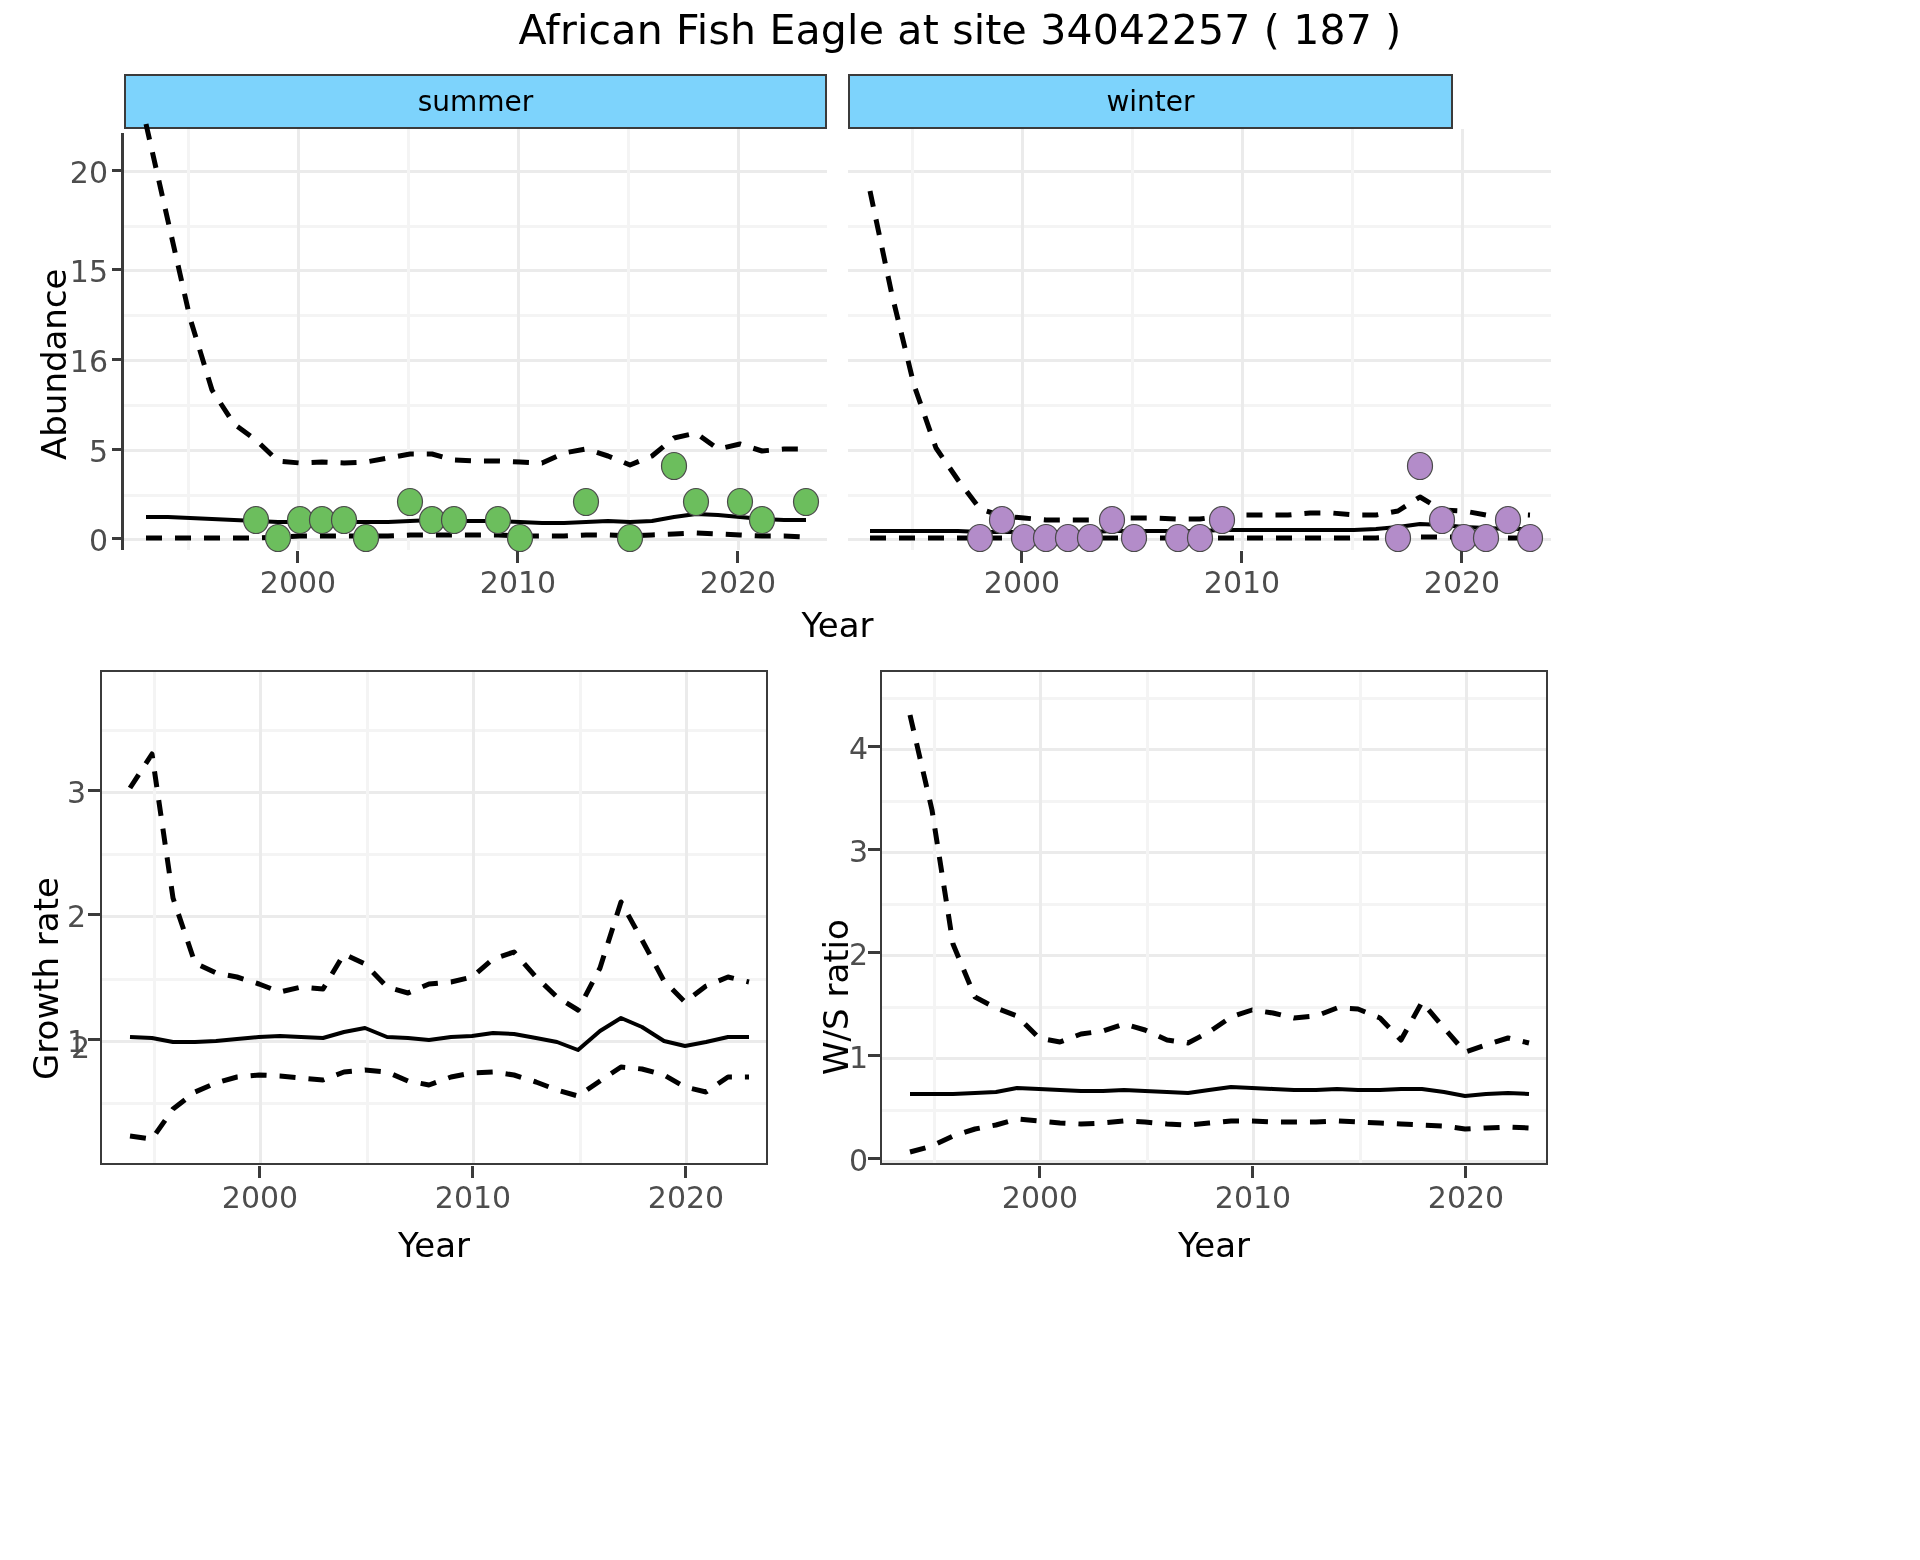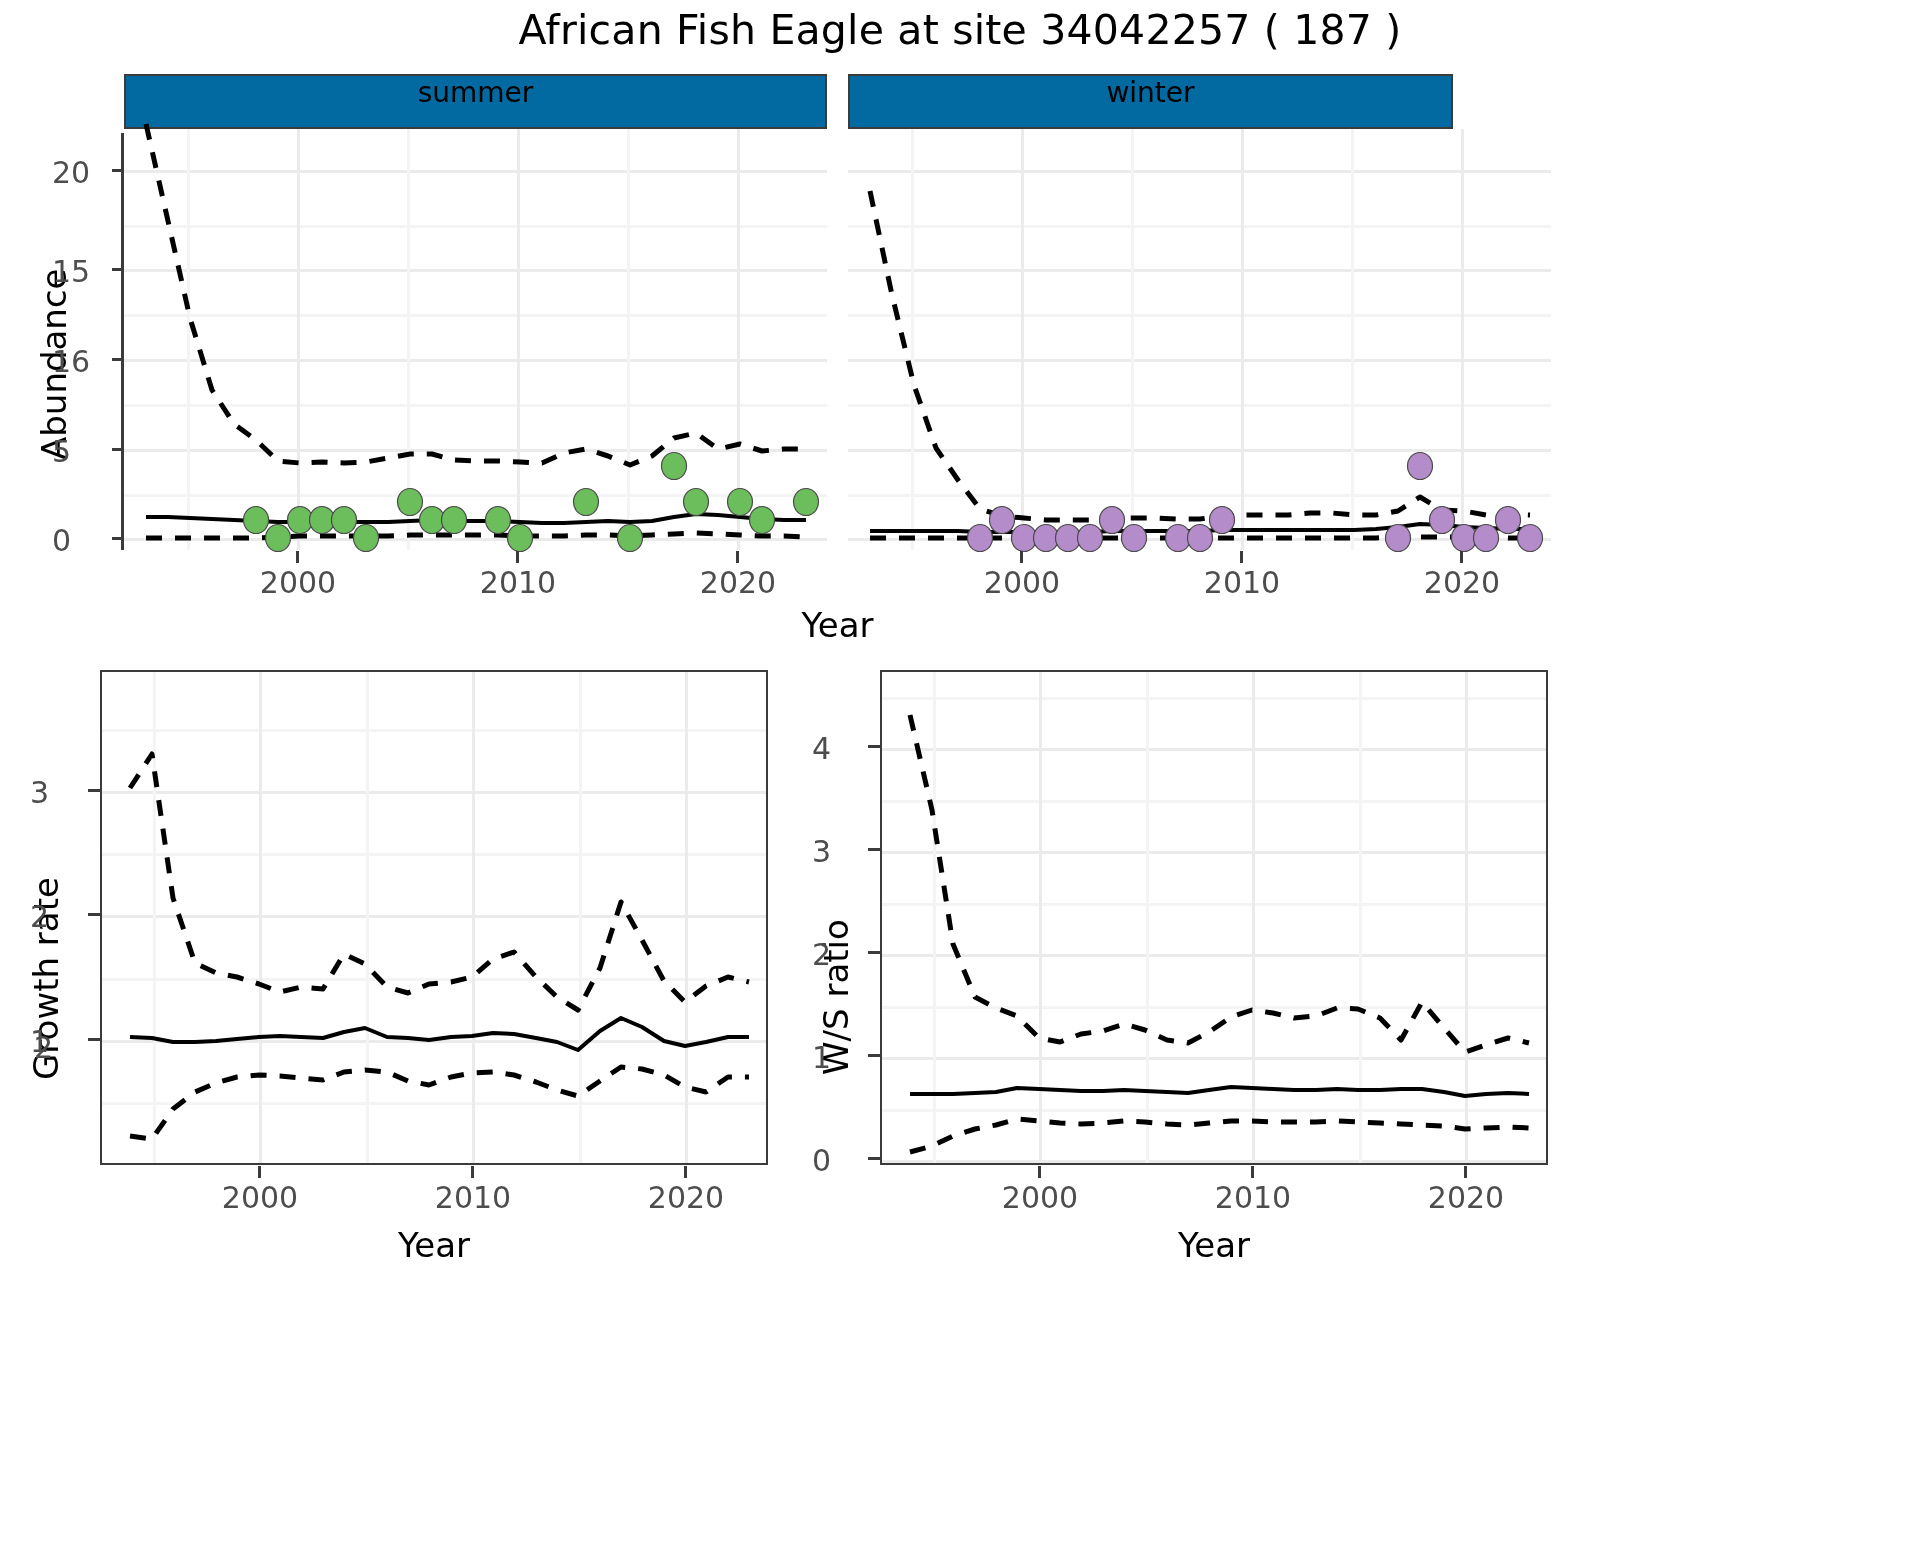--- a/index.html
+++ b/index.html
@@ -8,28 +8,28 @@
 
   .title{
     position:absolute;left:0;top:6px;width:1920px;text-align:center;
     font-size:41px;color:#000;font-family:"DejaVu Sans",sans-serif;letter-spacing:0.2px;
   }
 
   
   .panel{position:absolute;background:#ffffff;box-sizing:border-box;}
   .panel.bordered{border:2px solid #3b3b3b;}
   .strip{
-    position:absolute;background:#0369a1;border:2px solid #3b3b3b;box-sizing:border-box;
-    display:flex;justify-content:center;
+    position:absolute;background:#7dd3fc;border:2px solid #3b3b3b;box-sizing:border-box;
+    display:flex;align-items:center;justify-content:center;
     font-size:28px;color:#000;
   }
   .axis-title{position:absolute;font-size:34px;color:#000;text-align:center;}
   .axis-title.vert{transform-origin:left top;white-space:nowrap;}
   .tick-label{position:absolute;font-size:30px;color:#4d4d4d;white-space:nowrap;}
-  .tick-label.y{}
+  .tick-label.y{text-align:right;}
   .tick-mark{position:absolute;background:#3b3b3b;}
   .axis-line{position:absolute;background:#3b3b3b;}
 
   .gridmaj{position:absolute;background:#ebebeb;}
   .gridmin{position:absolute;background:#f4f4f4;}
 
   svg.plot{position:absolute;left:0;top:0;overflow:visible;}
   .solidline{fill:none;stroke:#000000;stroke-width:4;stroke-linejoin:round;stroke-linecap:butt;}
   .dashline{fill:none;stroke:#000000;stroke-width:5;stroke-dasharray:16 13;stroke-linejoin:round;stroke-linecap:butt;}
   .pt{stroke:#4a4a4a;stroke-width:1.2;}

